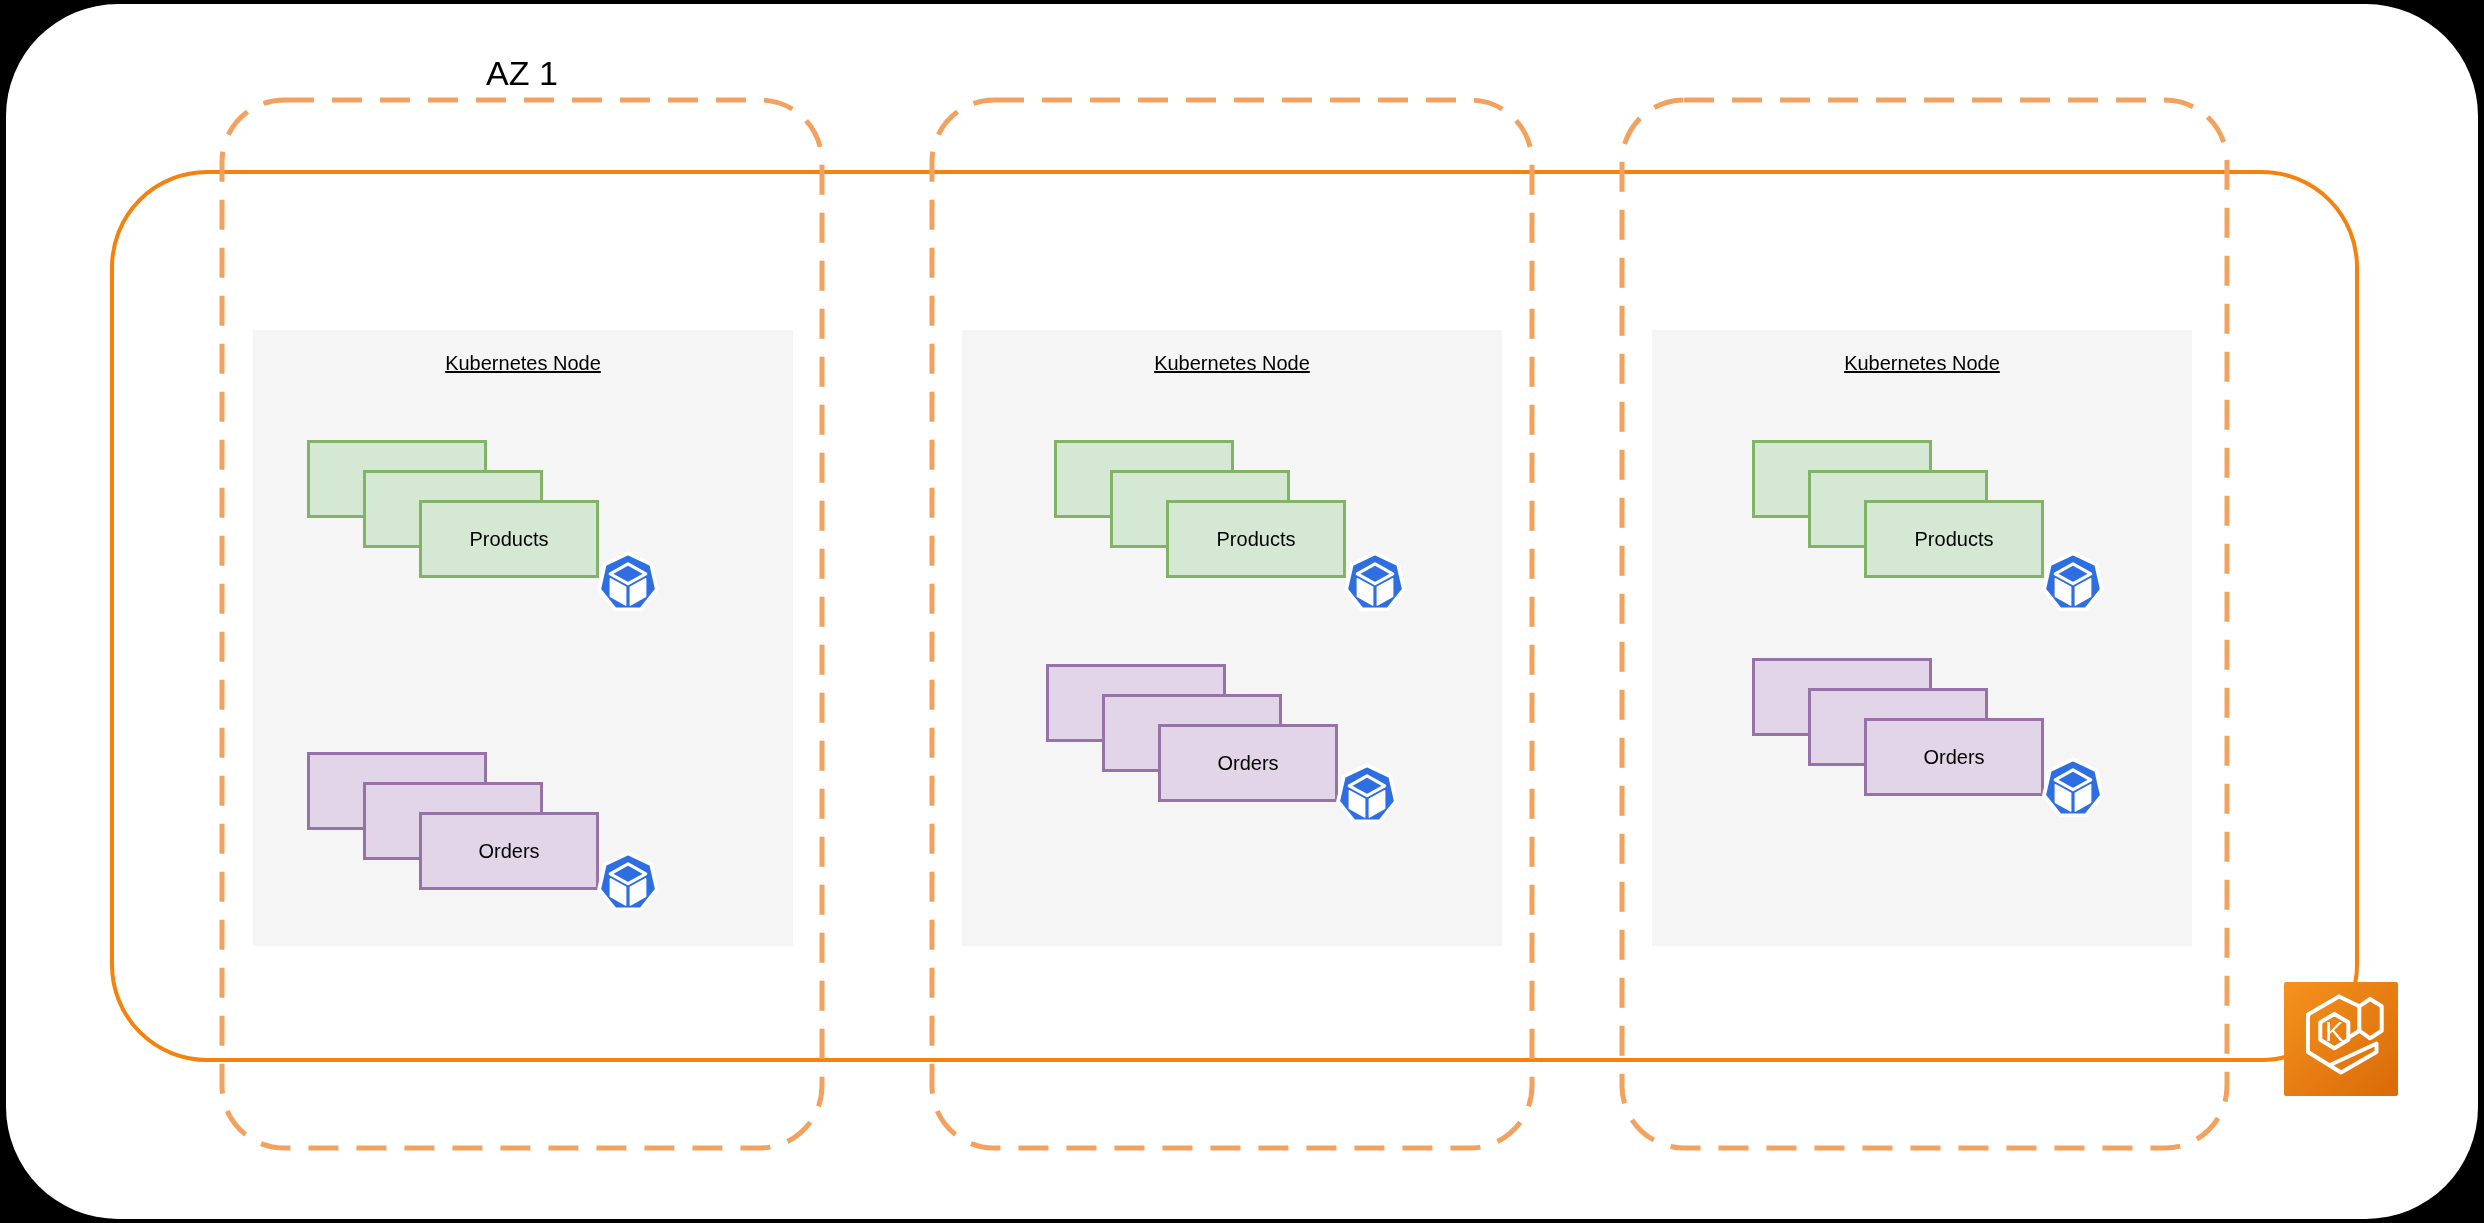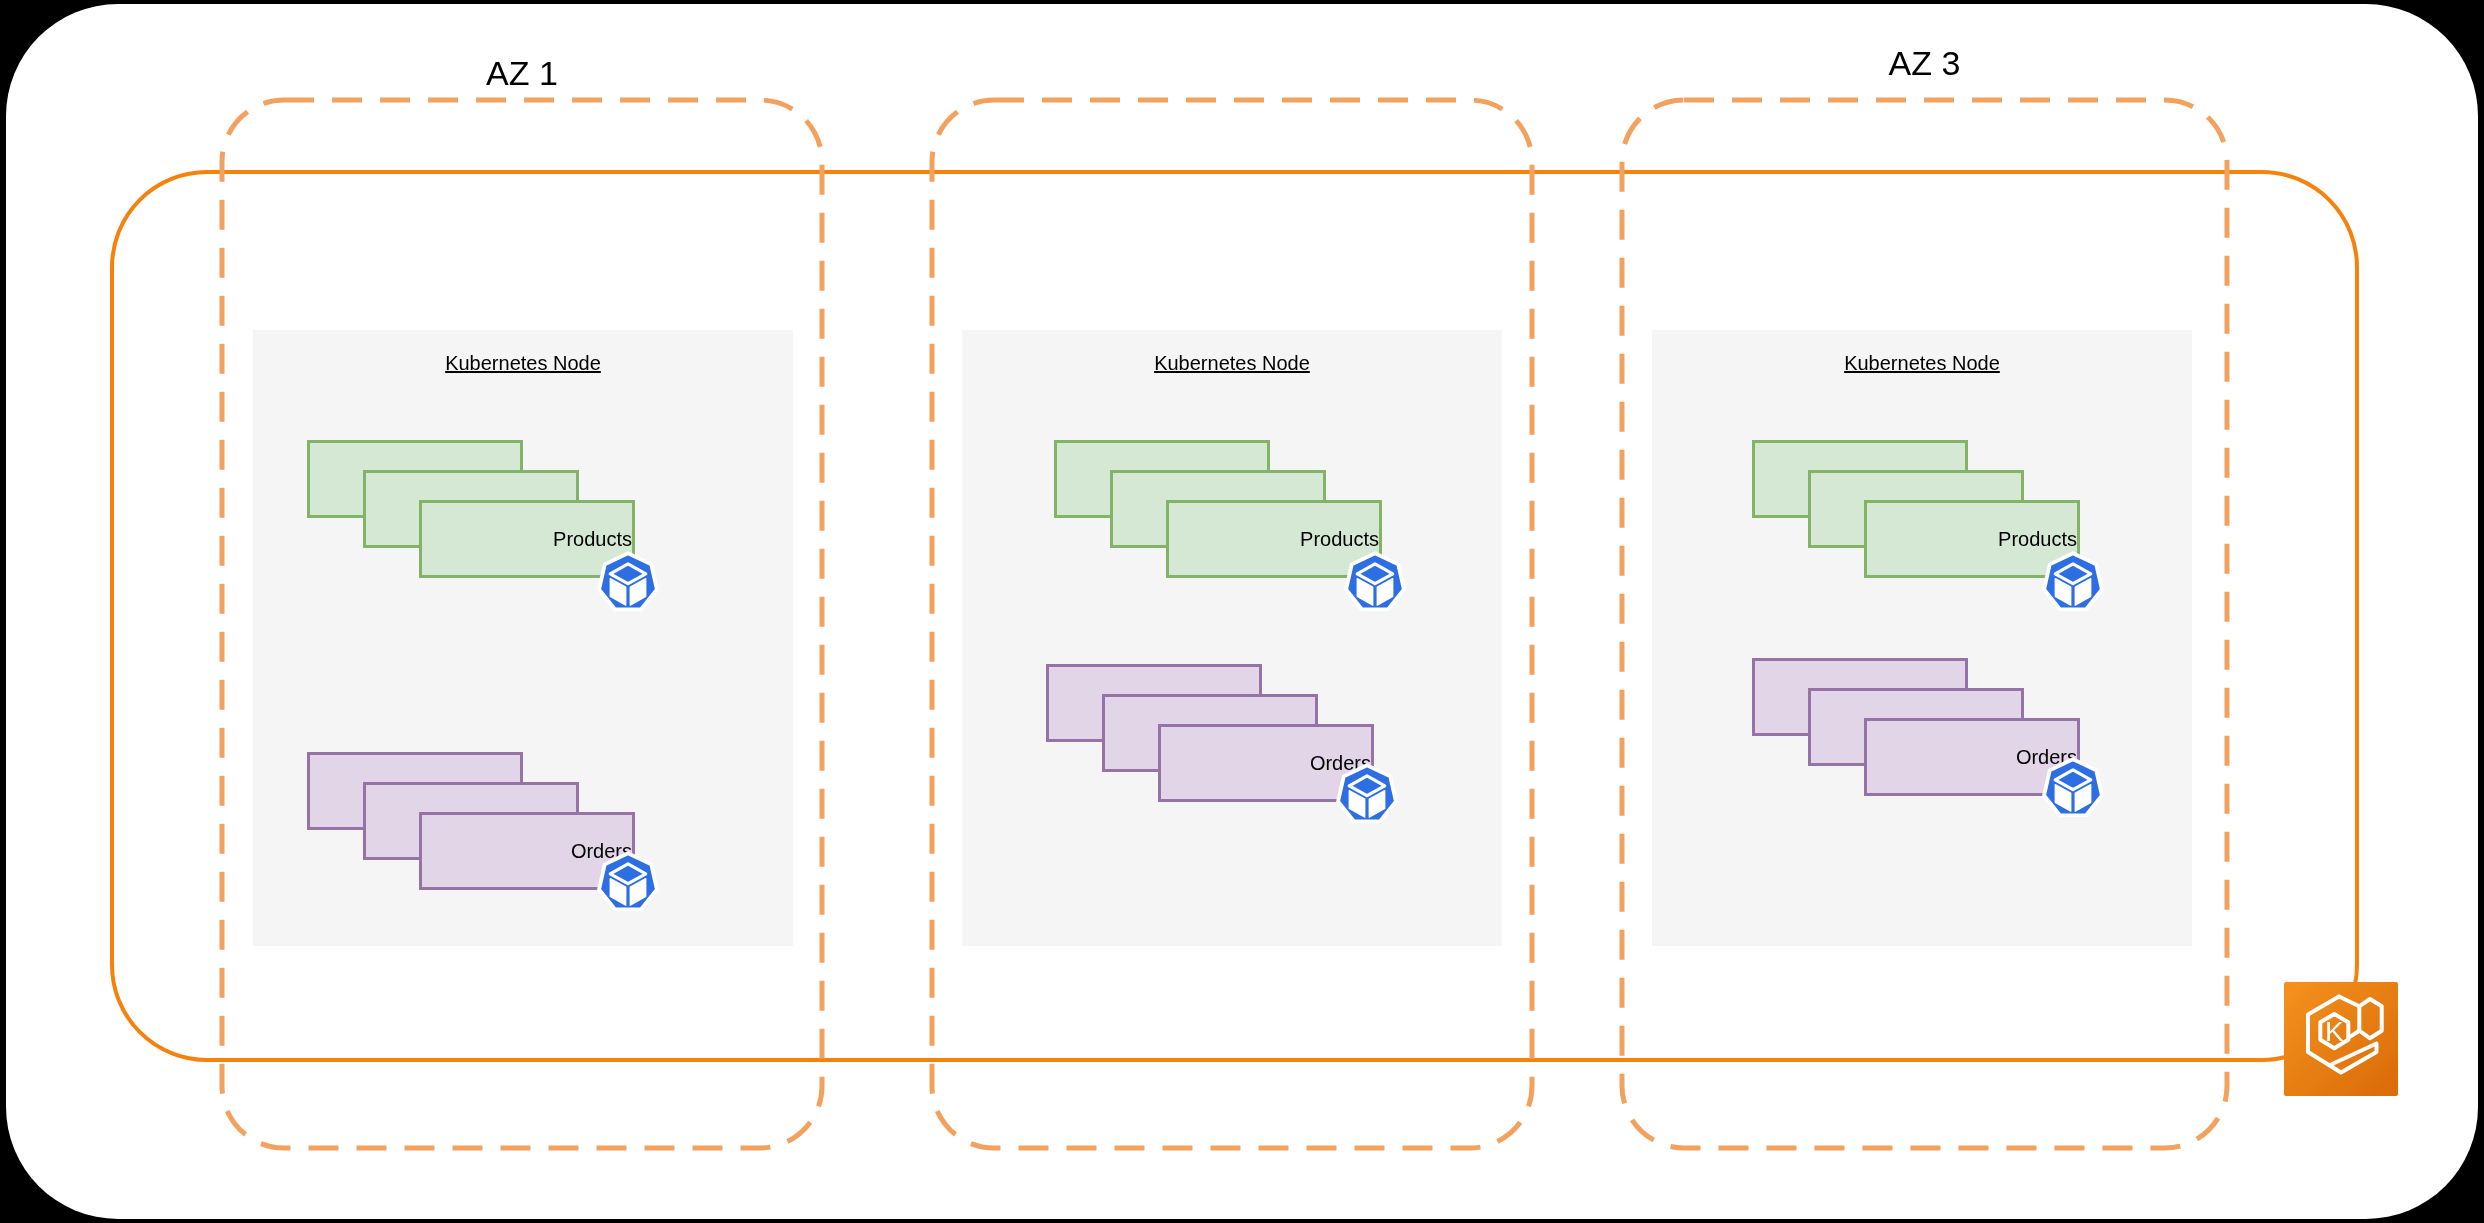--- a/index.html
+++ b/index.html
@@ -21,22 +21,22 @@
   .node-title{position:absolute;top:22px;left:0;right:0;text-align:center;font-size:20px;text-decoration:underline;}
 
   .stack{position:absolute;width:328px;height:138px;}
   .p1 .stack.products{left:54px;top:110px;}
   .p1 .stack.orders{left:54px;top:410px;}
   .p2 .stack.products{left:92px;top:110px;}
   .p2 .stack.orders{left:84px;top:322px;}
   .p3 .stack.products{left:100px;top:110px;}
   .p3 .stack.orders{left:100px;top:316px;}
 
-  .card{position:absolute;width:216px;height:78px;box-sizing:border-box;border:3px solid;
-        display:flex;align-items:center;justify-content:flex-end;}
+  .card{position:absolute;width:180px;height:78px;box-sizing:border-box;border:3px solid;
+        display:flex;align-items:center;justify-content:center;}
   .card.c1{left:0;top:0;}
   .card.c2{left:56px;top:30px;}
   .card.c3{left:112px;top:60px;}
   .stack.products .card{background:var(--products-fill,#d5e8d4);border-color:var(--products-border,#82b366);}
   .stack.orders .card{background:var(--orders-fill,#e1d5e7);border-color:var(--orders-border,#9673a6);margin-top:12px;}
   .card-label{font-size:20px;color:#000;}
 
   .pod{position:absolute;left:288px;top:110px;width:66px;height:66px;}
   .eks{position:absolute;left:2284px;top:982px;width:114px;height:114px;}
 </style>
@@ -47,21 +47,20 @@
   <div class="sheet"></div>
 
   <svg class="lines" viewBox="0 0 2484 1223">
     <rect x="112" y="172" width="2245" height="888" rx="95" fill="none" stroke-width="4" stroke="#F5820D"></rect>
     <rect x="222" y="100" width="600" height="1048" rx="62" fill="none" stroke-width="5" stroke-dasharray="30 18" stroke="#F2A15E"></rect>
     <rect x="932" y="100" width="600" height="1048" rx="62" fill="none" stroke-width="5" stroke-dasharray="30 18" stroke="#F2A15E"></rect>
     <rect x="1622" y="100" width="605" height="1048" rx="62" fill="none" stroke-width="5" stroke-dasharray="30 18" stroke="#F2A15E"></rect>
   </svg>
 
   <div class="az-label p1">AZ 1</div>
-  <div class="az-label p3">AZ 3</div>
 
   <section class="node p1">
     <div class="node-title">Kubernetes Node</div>
 
     <div class="stack products">
       <div class="card c1"></div>
       <div class="card c2"></div>
       <div class="card c3">
         <span class="card-label">Products</span>
       </div>

